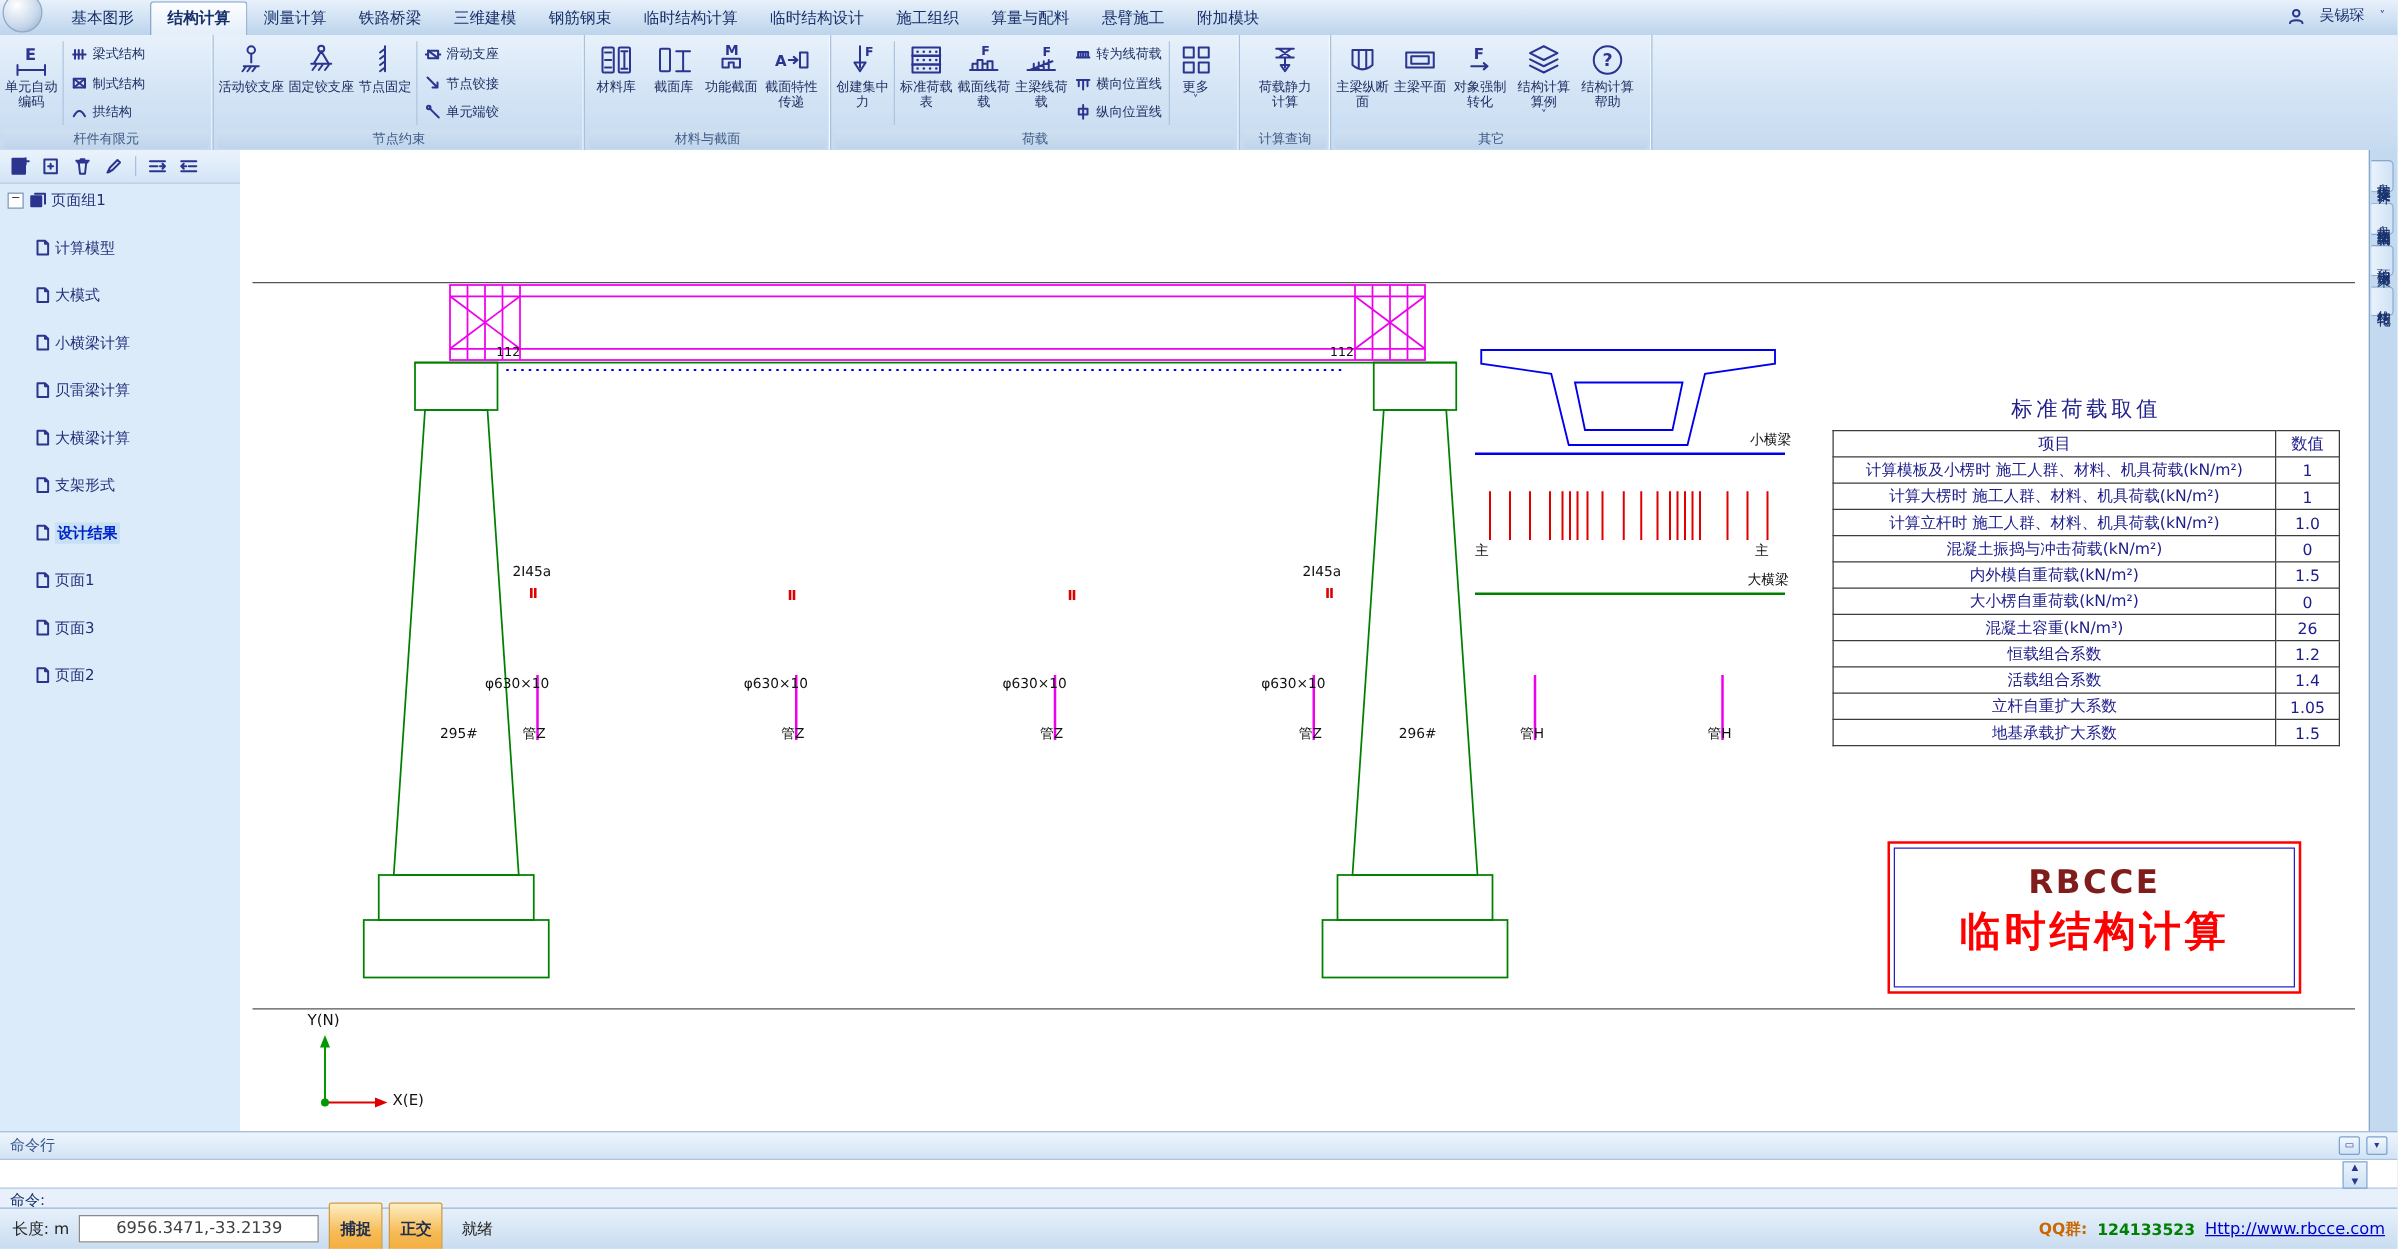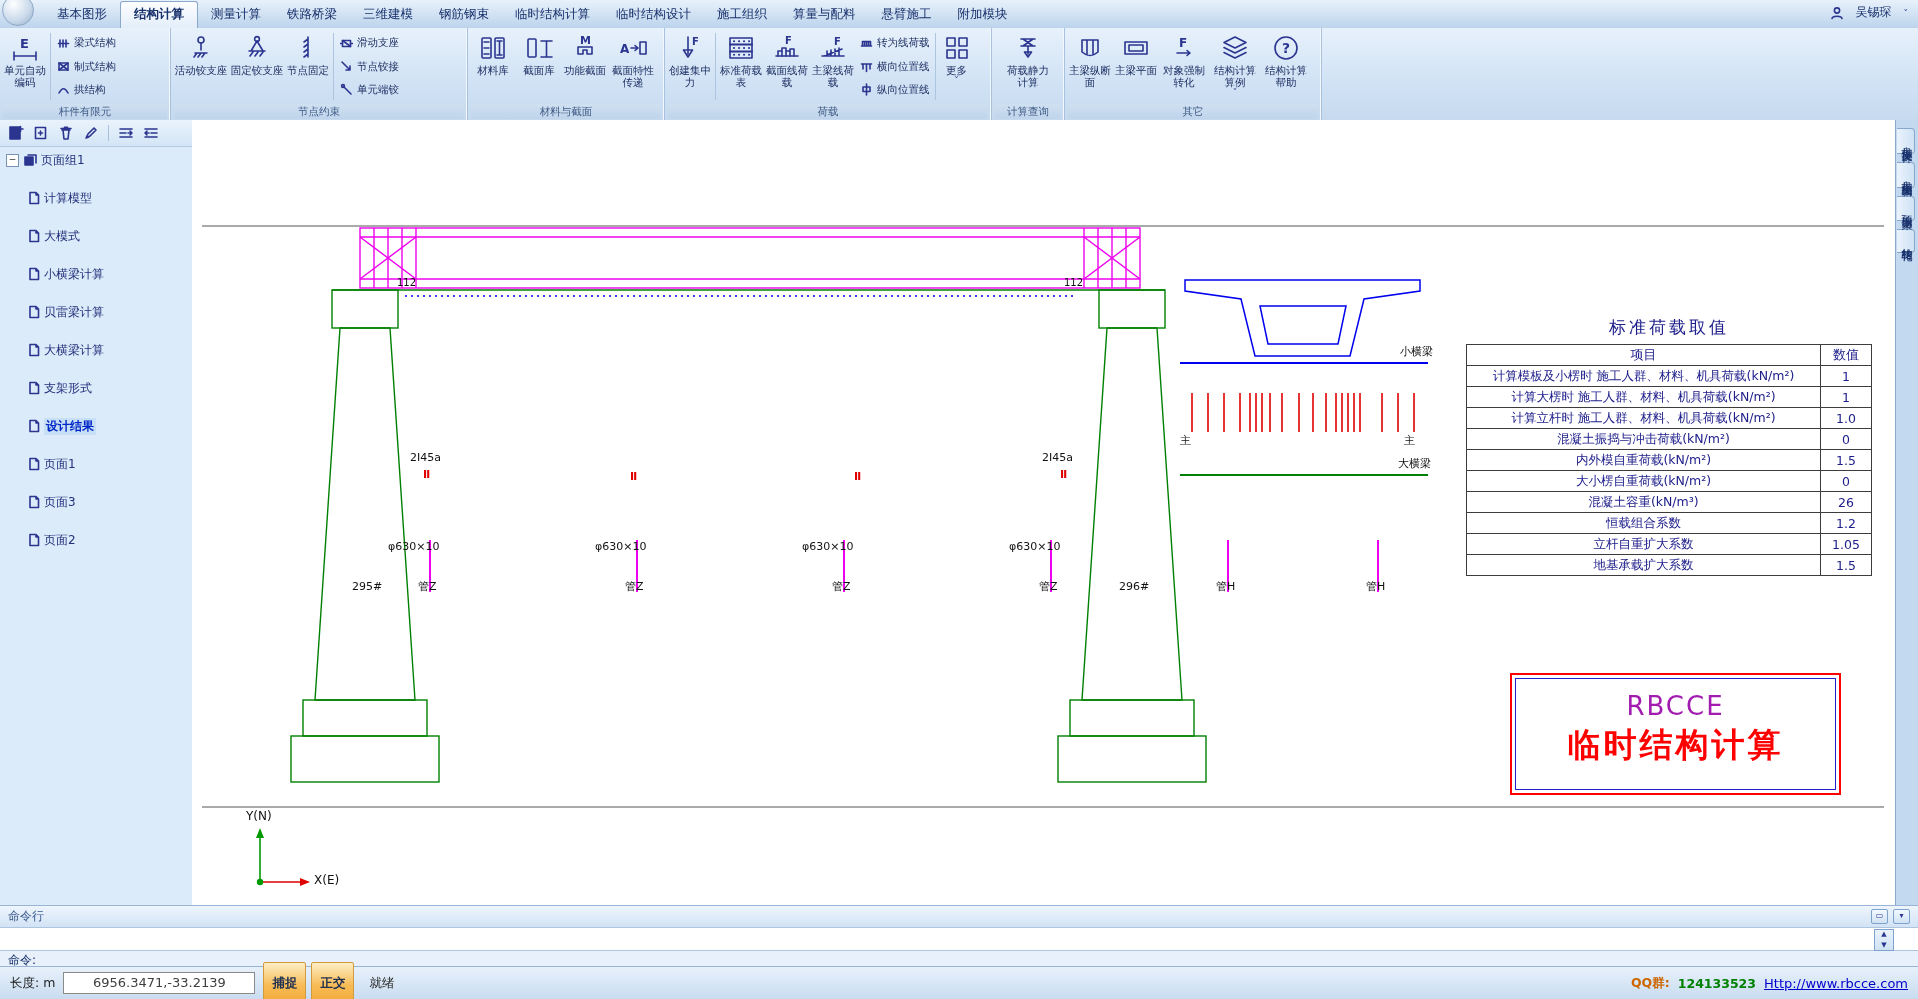--- a/index.html
+++ b/index.html
@@ -53,21 +53,21 @@
   .loadtable{position:absolute;left:1274px;top:196px;width:406px;color:#20208c;}
   .lt-title{text-align:center;font-size:17px;letter-spacing:3px;margin-bottom:5px;}
   table.lt{border-collapse:collapse;width:100%;font-size:12.5px;}
   table.lt td,table.lt th{border:1px solid #3c3c3c;height:20px;text-align:center;font-weight:normal;padding:0 2px;}
   table.lt .vcol{width:46px;}
   table.lt th{font-size:13px;}
 
   
   .logo{position:absolute;left:1318px;top:553px;width:327px;height:118px;border:2px solid #ff0000;}
   .logo .inner{position:absolute;inset:3px;border:1px solid #2222cc;text-align:center;}
-  .logo .l1{color:#a21caf;font-size:26px;font-weight:normal;margin-top:12px;letter-spacing:2px;}
+  .logo .l1{color:#7f1d1d;font-size:26px;font-weight:bold;margin-top:12px;letter-spacing:2px;}
   .logo .l2{color:#ff0000;font-size:33px;font-weight:bold;letter-spacing:3px;margin-top:2px;}
 
   
   .cmdpanel{position:absolute;left:0;top:905px;width:1918px;height:61px;border-top:1px solid #98b5d6;}
   .cmdhead{height:21px;background:linear-gradient(#eef5fd,#d2e3f5);border-bottom:1px solid #aec5e0;display:flex;align-items:center;padding:0 8px;font-size:12px;color:#3a5a8c;}
   .cmdbtns{margin-left:auto;display:flex;gap:5px;}
   .cmdbtn{width:15px;height:13px;border:1px solid #7da2ce;border-radius:2px;background:linear-gradient(#f3f9ff,#cfe2f4);font-size:8px;color:#2b3590;text-align:center;line-height:12px;}
   .cmdinput{height:22px;background:#ffffff;border-bottom:1px solid #aec5e0;position:relative;}
   .spinner{position:absolute;right:24px;top:1px;width:18px;height:20px;border:1px solid #7da2ce;background:linear-gradient(#eaf3fc,#cfe2f4);display:flex;flex-direction:column;align-items:center;justify-content:space-between;font-size:7px;color:#2b3590;line-height:9px;}
   .cmdprompt{height:17px;background:#e8f1fb;font-size:12px;color:#17306b;padding:1px 8px;}
@@ -662,20 +662,24 @@
             </tr>
         <tr>
               <td>混凝土容重(kN/m³)</td>
               <td class="vcol">26</td>
             </tr>
         <tr>
               <td>恒载组合系数</td>
               <td class="vcol">1.2</td>
             </tr>
         <tr>
+              <td>活载组合系数</td>
+              <td class="vcol">1.4</td>
+            </tr>
+        <tr>
               <td>立杆自重扩大系数</td>
               <td class="vcol">1.05</td>
             </tr>
         <tr>
               <td>地基承载扩大系数</td>
               <td class="vcol">1.5</td>
             </tr>
       </tbody>
         </table>
     </div>

